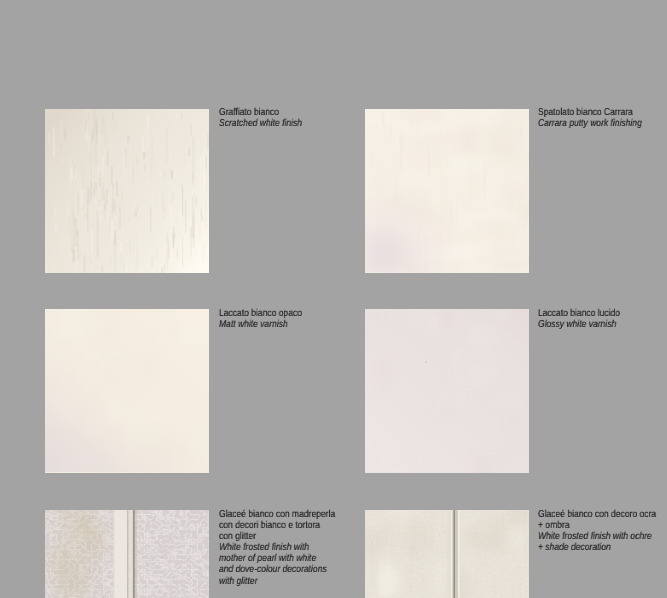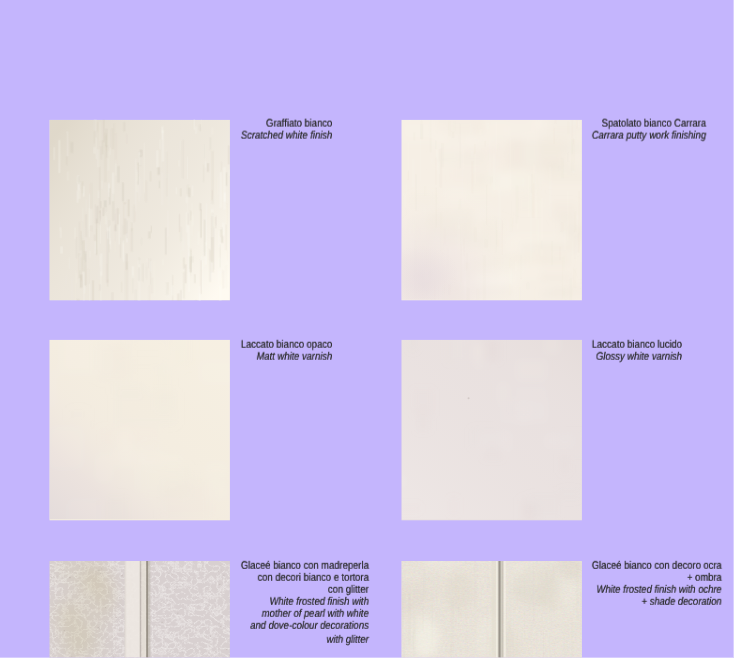--- a/index.html
+++ b/index.html
@@ -1,19 +1,19 @@
 <!DOCTYPE html>
 <html><head>
 <meta charset="utf-8">
 <style>
   html,body{margin:0;padding:0;}
   body{width:667px;height:598px;background:#ffffff;overflow:hidden;
        font-family:"Liberation Sans",sans-serif;
        -webkit-font-smoothing:antialiased;text-rendering:geometricPrecision;}
-  .page{position:relative;width:667px;height:598px;background:#c4b5fd;text-align:right;}
+  .page{position:relative;width:667px;height:598px;background:#a3a3a3;}
   .cell{position:absolute;}
   .swatch{position:absolute;overflow:hidden;}
   .swatch svg{position:absolute;top:0;left:0;}
   .label{position:absolute;font-size:10px;line-height:11.1px;color:#2a2a2a;text-shadow:0 0 0.45px rgba(45,45,45,0.8);
          white-space:pre;transform:scaleX(0.853);transform-origin:0 0;will-change:transform;}
   .label .ro{display:block;font-style:normal;}
   .label .it{display:block;font-style:italic;}
 </style>
 </head>
 <body>

